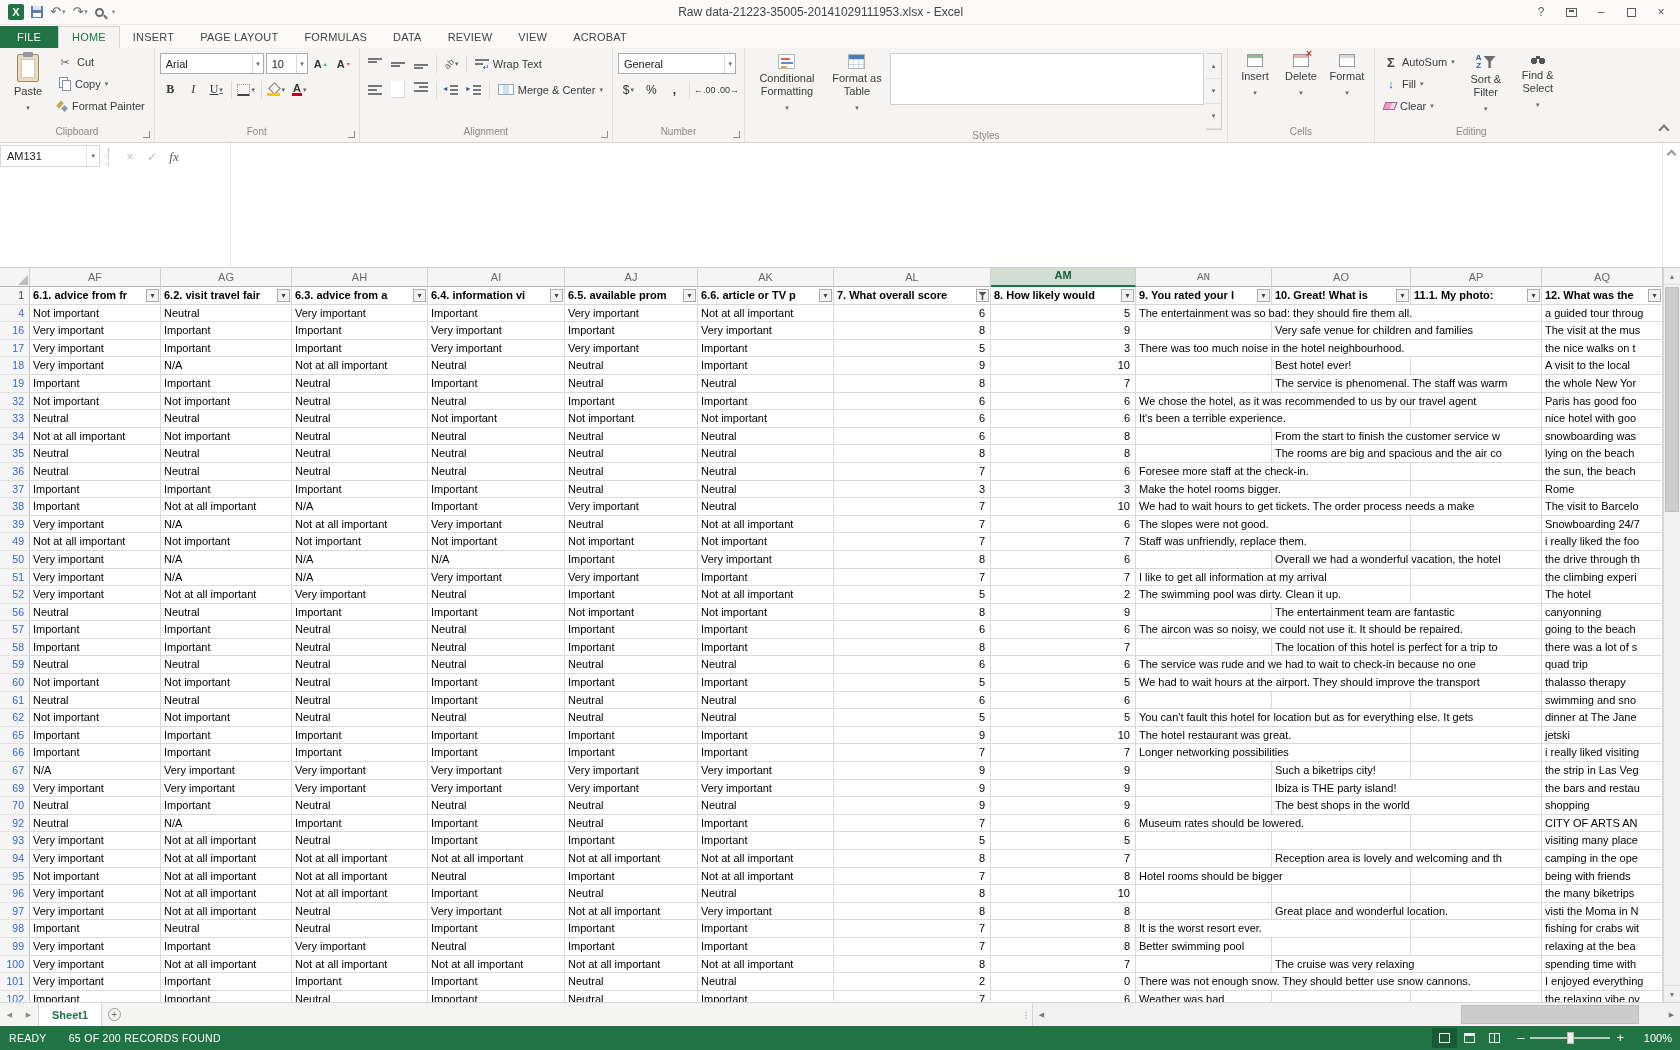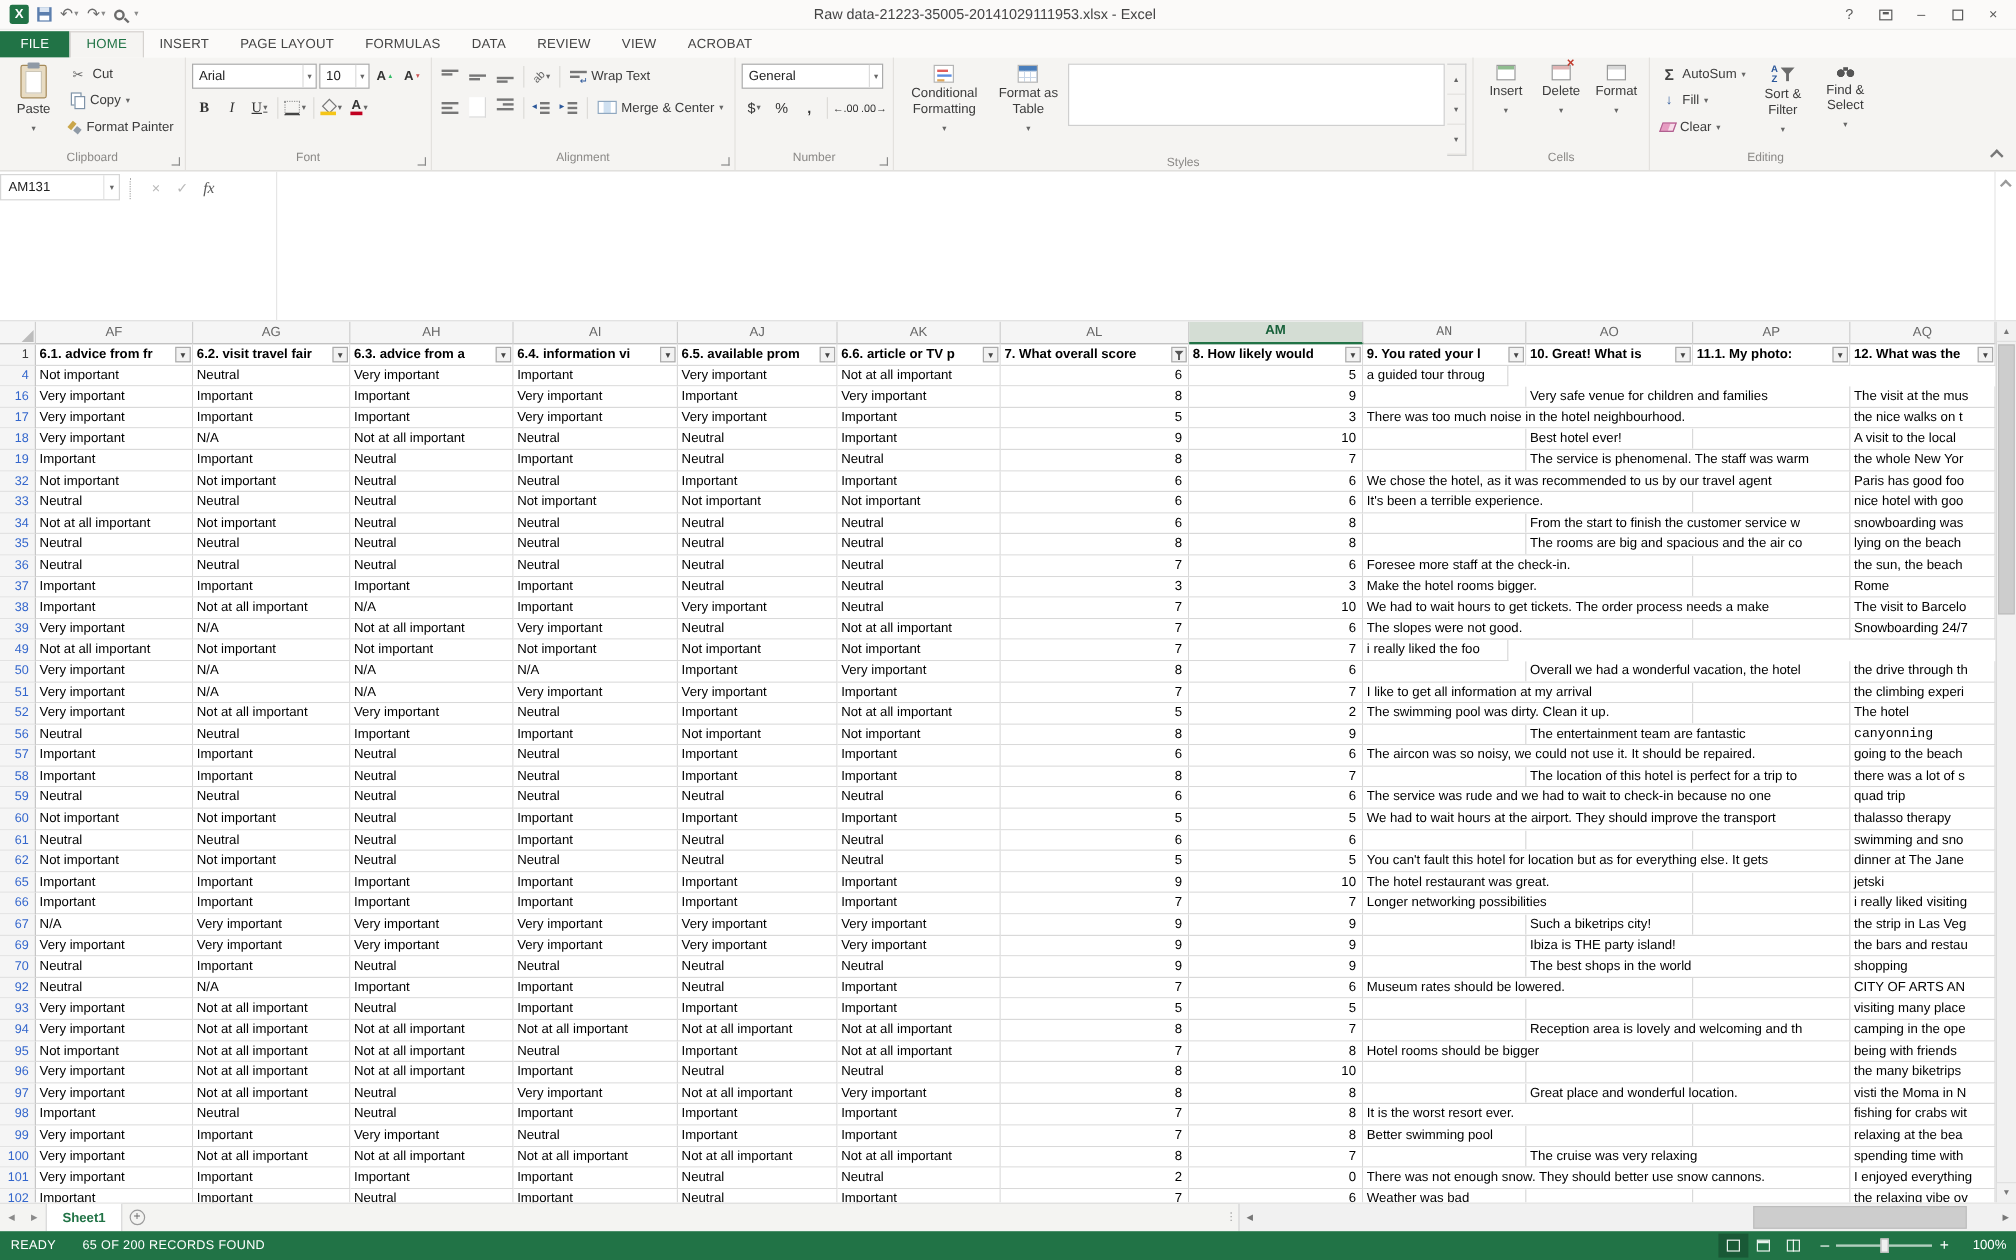--- a/index.html
+++ b/index.html
@@ -544,20 +544,23 @@
           <div class="r">
             <div class="rn">4</div>
             <div class="c" style="width: 131px;">Not important</div>
             <div class="c" style="width: 131px;">Neutral</div>
             <div class="c" style="width: 136px;">Very important</div>
             <div class="c" style="width: 137px;">Important</div>
             <div class="c" style="width: 133px;">Very important</div>
             <div class="c" style="width: 136px;">Not at all important</div>
             <div class="c num" style="width: 157px;">6</div>
             <div class="c num" style="width: 145px;">5</div>
+            <div class="zone" style="width: 406px;">
+              <span class="zt" style="left: 3px;">The entertainment was so bad: they should fire them all.</span>
+            </div>
             <div class="c" style="width: 121px;">a guided tour throug</div>
           </div>
           <div class="r">
             <div class="rn">16</div>
             <div class="c" style="width: 131px;">Very important</div>
             <div class="c" style="width: 131px;">Important</div>
             <div class="c" style="width: 136px;">Important</div>
             <div class="c" style="width: 137px;">Very important</div>
             <div class="c" style="width: 133px;">Important</div>
             <div class="c" style="width: 136px;">Very important</div>
@@ -746,20 +749,24 @@
           <div class="r">
             <div class="rn">49</div>
             <div class="c" style="width: 131px;">Not at all important</div>
             <div class="c" style="width: 131px;">Not important</div>
             <div class="c" style="width: 136px;">Not important</div>
             <div class="c" style="width: 137px;">Not important</div>
             <div class="c" style="width: 133px;">Not important</div>
             <div class="c" style="width: 136px;">Not important</div>
             <div class="c num" style="width: 157px;">7</div>
             <div class="c num" style="width: 145px;">7</div>
+            <div class="zone" style="width: 406px;">
+              <span class="zt" style="left: 3px;">Staff was unfriendly, replace them.</span>
+              <i class="zl" style="left: 274px;"></i>
+            </div>
             <div class="c" style="width: 121px;">i really liked the foo</div>
           </div>
           <div class="r">
             <div class="rn">50</div>
             <div class="c" style="width: 131px;">Very important</div>
             <div class="c" style="width: 131px;">N/A</div>
             <div class="c" style="width: 136px;">N/A</div>
             <div class="c" style="width: 137px;">N/A</div>
             <div class="c" style="width: 133px;">Important</div>
             <div class="c" style="width: 136px;">Very important</div>
@@ -810,21 +817,21 @@
             <div class="c" style="width: 136px;">Important</div>
             <div class="c" style="width: 137px;">Important</div>
             <div class="c" style="width: 133px;">Not important</div>
             <div class="c" style="width: 136px;">Not important</div>
             <div class="c num" style="width: 157px;">8</div>
             <div class="c num" style="width: 145px;">9</div>
             <div class="zone" style="width: 406px;">
               <span class="zt" style="left: 139px;">The entertainment team are fantastic</span>
               <i class="zl" style="left: 135px;"></i>
             </div>
-            <div class="c" style="width: 121px; font-family: Liberation Mono, monospace;">canyonning</div>
+            <div class="c" style="width: 121px;">canyonning</div>
           </div>
           <div class="r">
             <div class="rn">57</div>
             <div class="c" style="width: 131px;">Important</div>
             <div class="c" style="width: 131px;">Important</div>
             <div class="c" style="width: 136px;">Neutral</div>
             <div class="c" style="width: 137px;">Neutral</div>
             <div class="c" style="width: 133px;">Important</div>
             <div class="c" style="width: 136px;">Important</div>
             <div class="c num" style="width: 157px;">6</div>

